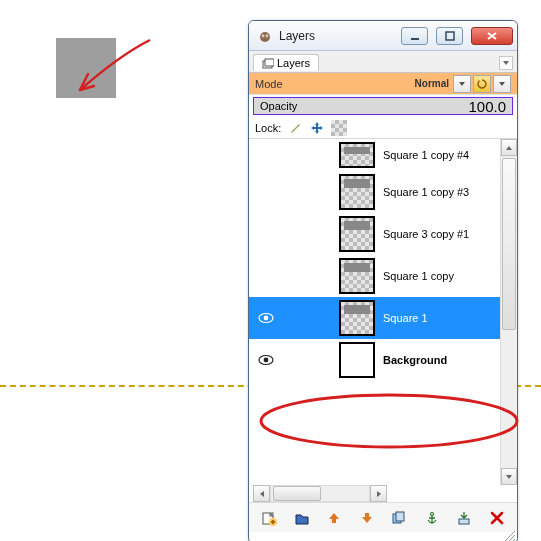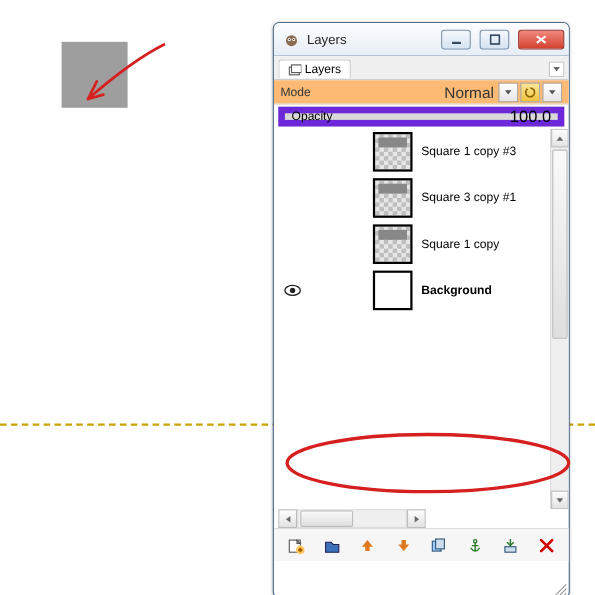--- a/index.html
+++ b/index.html
@@ -32,24 +32,24 @@
             margin-left:2px; cursor:default; }
   .winbtn.minmax { width:27px; height:18px; }
   .winbtn.close { width:42px; height:18px; background:linear-gradient(#f28a7e,#d24130); border-color:#963029; color:#fff; }
   .tabrow { display:flex; align-items:center; height:22px; padding:2px 4px 0 4px; gap:0; background:#f0f0f0; border-bottom:1px solid #c7c7c7;}
   .tab { display:flex; align-items:center; gap:3px; padding:2px 8px; background:#fff; border:1px solid #c7c7c7; border-bottom:none; border-radius:3px 3px 0 0; font-size:11px;}
   .tabrow .spacer { flex:1; }
   .tab-handle { width:14px; height:14px; border:1px solid #c7c7c7; background:#fff; display:flex; align-items:center; justify-content:center; }
   .row { display:flex; align-items:center; height:22px; padding:0 6px; border-bottom:1px solid #e3e3e3; background:#fdba74; }
   .row label { font-size:11px; color:#333; }
   .row .spacer { flex:1; }
-  .mode-val { font-size:14px; color:#333; padding-right:2px;}
+  .mode-val { font-size:10px; color:#333; padding-right:2px;font-weight:bold;}
   .dd, .dd2 { width:18px; height:18px; border:1px solid #aaa; background:linear-gradient(#fff,#e6e6e6); display:inline-flex; align-items:center; justify-content:center; margin-left:2px;}
   .dd2 { background: linear-gradient(#fce79a,#f0c43a); }
-  .opacity-row { display:flex; align-items:center; height:18px; background:#d9d9d9; padding:0 6px; border:6px solid #6d28d9; margin:2px 4px; }
+  .opacity-row { display:flex; align-items:center; height:18px; background:#d9d9d9; padding:0 6px; border:1px solid #6d28d9; margin:2px 4px; }
   .opacity-row .val { margin-left:auto; font-size:15px;}
   .lock-row { display:flex; align-items:center; gap:6px; height:22px; padding:0 6px; border-bottom:1px solid #d7d7d7;}
   .lock-swatch { width:16px; height:16px; display:flex; align-items:center; justify-content:center;}
   .checker { background-image:
       linear-gradient(45deg,#bbb 25%,transparent 25%),
       linear-gradient(-45deg,#bbb 25%,transparent 25%),
       linear-gradient(45deg,transparent 75%,#bbb 75%),
       linear-gradient(-45deg,transparent 75%,#bbb 75%);
     background-size:8px 8px;
     background-position:0 0,0 4px,4px -4px,-4px 0;
@@ -160,40 +160,72 @@
           <path d="M1 2 L7 2 L4 6 Z" fill="#555"></path>
         </svg>
       </span>
   </div>
 
   <div class="opacity-row">
     <span>Opacity</span>
     <span class="val">100.0</span>
   </div>
 
+  <div class="lock-row">
+    <span>Lock:</span>
+    <span class="lock-swatch">
+        <svg width="14" height="14">
+          <path d="M3 11 L6 8 L11 3 L12 4 L7 9 L4 12 Z" fill="#9a6"></path>
+        </svg>
+      </span>
+    <span class="lock-swatch">
+        <svg width="14" height="14">
+          <path d="M7 1 L9 4 H8 V6 H10 V5 L13 7 L10 9 V8 H8 V10 H9 L7 13 L5 10 H6 V8 H4 V9 L1 7 L4 5 V6 H6 V4 H5 Z" fill="#2b6fb5"></path>
+        </svg>
+      </span>
+    <span class="lock-swatch checker"></span>
+  </div>
 
   <div class="layers">
     <div id="layer-rows">
+        <div class="layer" style="height: 32px;">
+          <span class="thumb-wrap">
+            <div class="thumb checker short"></div>
+          </span>
+          <span class="lname">Square 1 copy #4</span>
+        </div>
         <div class="layer">
           <span class="thumb-wrap">
             <div class="thumb checker"></div>
           </span>
           <span class="lname">Square 1 copy #3</span>
         </div>
         <div class="layer">
           <span class="thumb-wrap">
             <div class="thumb checker"></div>
           </span>
           <span class="lname">Square 3 copy #1</span>
         </div>
         <div class="layer">
           <span class="thumb-wrap">
             <div class="thumb checker"></div>
           </span>
           <span class="lname">Square 1 copy</span>
+        </div>
+        <div class="layer selected hasEye">
+          <span class="eye">
+            <svg width="16" height="12">
+              <ellipse cx="8" cy="6" rx="7" ry="4.5" fill="none" stroke="#fff" stroke-width="1.2"></ellipse>
+              <circle cx="8" cy="6" r="2.4" fill="#fff"></circle>
+            </svg>
+          </span>
+          <span class="thumb-wrap">
+            <div class="thumb checker"></div>
+          </span>
+          <span class="lname">Square 1</span>
         </div>
         <div class="layer hasEye">
           <span class="eye">
             <svg width="16" height="12">
               <ellipse cx="8" cy="6" rx="7" ry="4.5" fill="none" stroke="#222" stroke-width="1.2"></ellipse>
               <circle cx="8" cy="6" r="2.4" fill="#222"></circle>
             </svg>
           </span>
           <span class="thumb-wrap">
             <div class="thumb white"></div>

